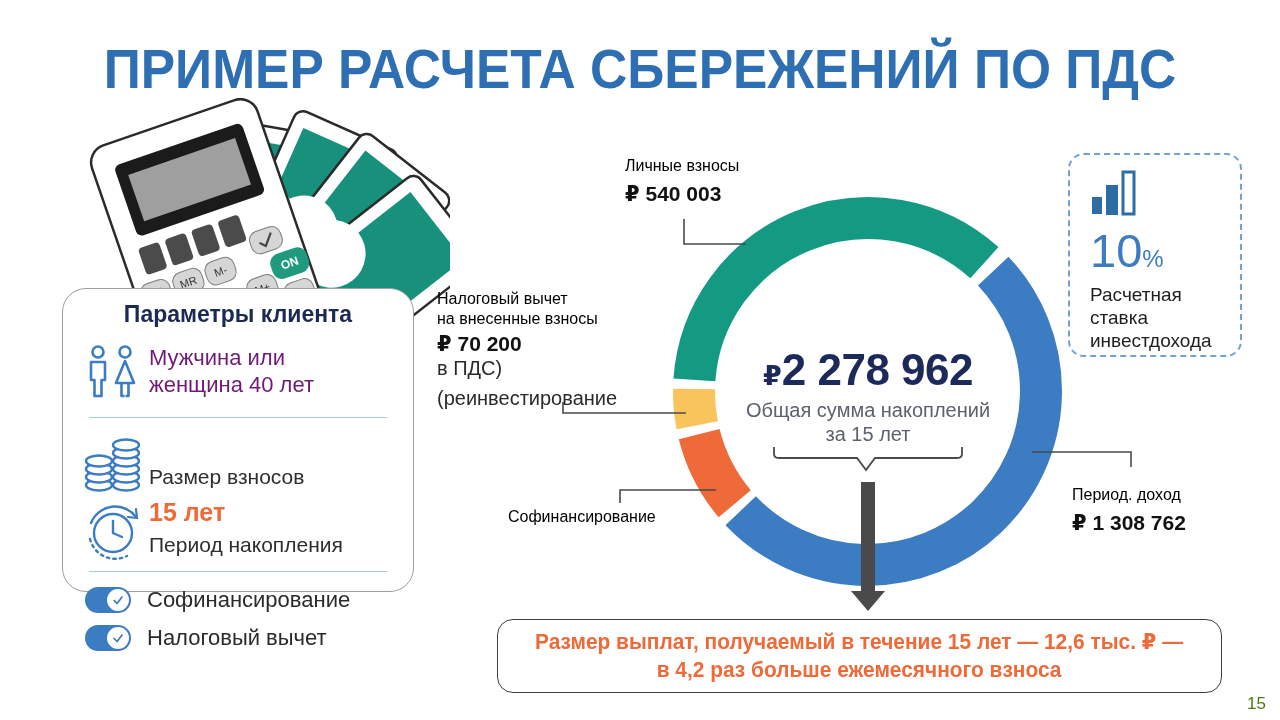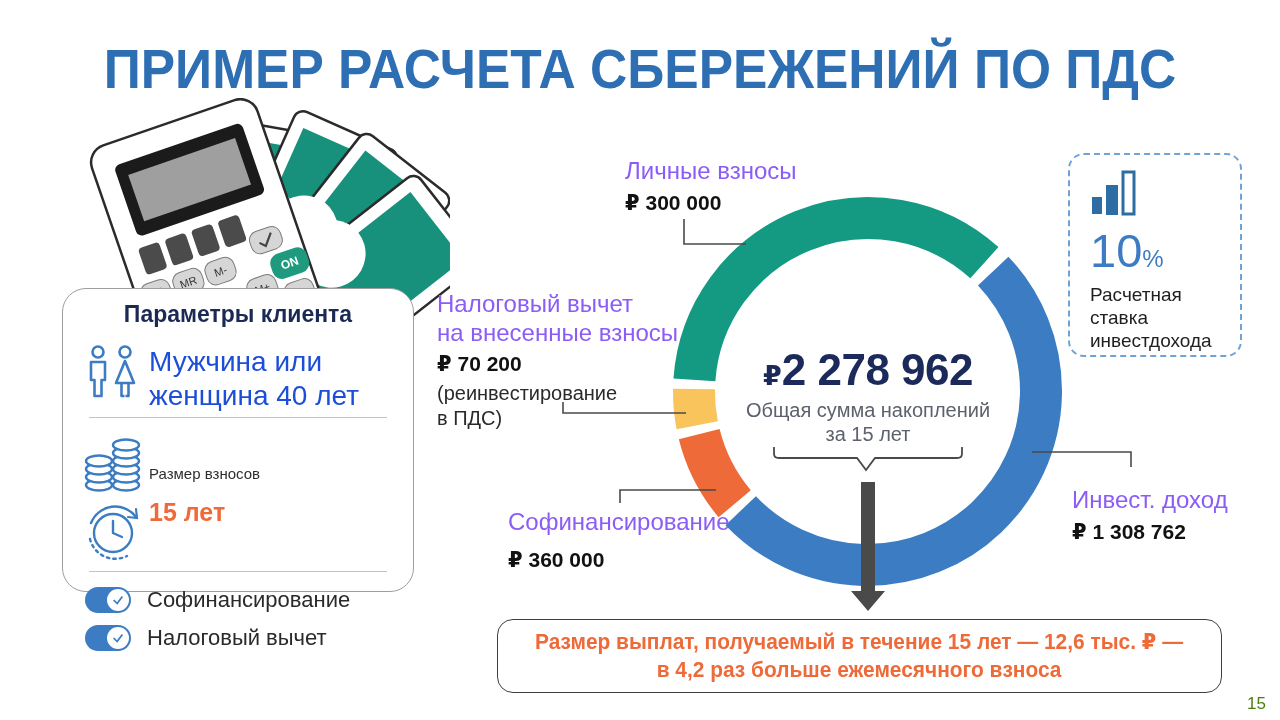--- a/index.html
+++ b/index.html
@@ -21,43 +21,43 @@
   .illustration { left:70px; top:98px; width:380px; height:250px; z-index:1; }
 
   
   .client-card {
     left:62px; top:288px; width:352px; height:304px; background:#ffffff;
     border:1.5px solid #9e9e9e; border-radius:24px; z-index:2;
   }
   .card-title { left:0; top:12px; width:100%; text-align:center; font-size:23px; font-weight:bold; color:#1b2a55; }
   .divider { left:26px; width:298px; height:0; border-top:1.5px solid #a9cdd8; }
   .row-icon { z-index:1; }
-  .row-text { font-size:28px; line-height:1.22; color:#1d4ed8; }
+  .row-text { font-size:22px; line-height:1.22; color:#701a75; }
   .orange-value { font-size:25px; font-weight:bold; color:#ee6a38; line-height:1.1; }
-  .sub-label { font-size:15px; color:#2e2e2e; margin-top:4px; }
+  .sub-label { font-size:21px; color:#2e2e2e; margin-top:4px; }
 
   .toggle { width:46px; height:26px; border-radius:13px; background:#b9b9b9; position:absolute; cursor:pointer; }
   .toggle.on { background:#3c7cc2; }
   .toggle .knob {
     position:absolute; top:2px; left:2px; width:22px; height:22px; border-radius:50%;
     background:#ffffff; display:flex; align-items:center; justify-content:center;
   }
   .toggle.on .knob { left:22px; }
   .toggle-label { font-size:22px; color:#2a2a2a; }
 
   
   .donut-wrap { left:672px; top:196px; width:392px; height:392px; z-index:3; }
   .center-value { left:672px; top:345px; width:392px; text-align:center; z-index:4; color:#1b2a5a; white-space:nowrap; }
   .center-value .rub { font-size:27px; font-weight:bold; }
   .center-value .val { font-size:44px; font-weight:bold; letter-spacing:-0.5px; }
   .center-caption { left:672px; top:398px; width:392px; text-align:center; font-size:20px; color:#5c616c; line-height:1.22; z-index:4; }
 
   
   .chart-label { z-index:6; }
-  .chart-label .l { font-size:24px; color:#8b5cf6; line-height:1.22; display:block; }
+  .chart-label .l { font-size:16px; color:#000000; line-height:1.22; display:block; }
   .chart-label .v { font-size:21px; font-weight:bold; color:#111111; display:block; margin-top:6px; }
   .chart-label .n { font-size:20px; color:#2a2a2a; line-height:1.25; display:block; margin-top:5px; }
 
   
   .rate-box {
     left:1068px; top:153px; width:174px; height:204px;
     border:2px dashed #6fa3d8; border-radius:16px; background:#ffffff; z-index:5; padding:14px 0 0 20px;
   }
   .rate-value-row { margin-top:2px; color:#3d7cc2; }
   .rate-value { font-size:47px; font-weight:400; }
@@ -184,20 +184,21 @@
   <svg class="abs row-icon" style="left:18px;top:208px;" width="64" height="68" viewBox="0 0 64 68">
     <g fill="none" stroke="#3c7cc2" stroke-width="2.4" stroke-linecap="round">
       <circle cx="32" cy="36" r="19"></circle>
       <path d="M32,36 L32,24 M32,36 L41,40"></path>
       <path d="M10,26 A26,26 0 0 1 55,20"></path>
       <path d="M55,12 L56,21 L47,20" stroke-width="2.2"></path>
       <path d="M9,42 A26,26 0 0 0 46,59" stroke-dasharray="2.5 4"></path>
     </g>
   </svg>
   <div class="abs orange-value" style="left:86px;top:210px;">15 лет</div>
+  <div class="abs sub-label" style="left:86px;top:240px;">Период накопления</div>
 
   <div class="abs divider" style="top:282px;"></div>
 
   <div class="toggle on" style="left:22px;top:298px;">
     <div class="knob">
       <svg width="14" height="14" viewBox="0 0 16 16">
           <polyline points="3,8 7,12 13,4" fill="none" stroke="#3c7cc2" stroke-width="2"></polyline>
         </svg>
     </div>
   </div>
@@ -235,38 +236,37 @@
     <path d="M563,402 L563,413 L686,413"></path>
     <path d="M620,503 L620,490 L716,490"></path>
     <path d="M1032,452 L1131,452 L1131,467"></path>
     <path d="M774,447 L774,454 Q774,458 779,458 L857,458 L866,470 L875,458 L957,458 Q962,458 962,454 L962,447" stroke-width="1.8"></path>
   </g>
   <path d="M861,482 L875,482 L875,591 L885,591 L868,611 L851,591 L861,591 Z" fill="#4a4a4a"></path>
 </svg>
 
 <div class="abs chart-label" style="left:625px;top:156px;">
   <span class="l">Личные взносы</span>
-  <span class="v">₽ 300 000</span>
+  <span class="v">₽ 540 003</span>
 </div>
 
 <div class="abs chart-label" style="left:437px;top:289px;">
   <span class="l">Налоговый вычет</span>
   <span class="l">на внесенные взносы</span>
   <span class="v" style="margin-top:4px;">₽ 70 200</span>
+  <span class="n" style="margin-top:0;">в ПДС)</span>
   <span class="n">(реинвестирование</span>
-  <span class="n" style="margin-top:0;">в ПДС)</span>
 </div>
 
 <div class="abs chart-label" style="left:508px;top:507px;">
   <span class="l">Софинансирование</span>
-  <span class="v" style="margin-top:12px;">₽ 360 000</span>
 </div>
 
 <div class="abs chart-label" style="left:1072px;top:485px;">
-  <span class="l">Инвест. доход</span>
+  <span class="l">Период. доход</span>
   <span class="v">₽ 1 308 762</span>
 </div>
 
 <div class="abs rate-box">
   <svg width="52" height="48" viewBox="0 0 52 48">
     <rect x="2" y="28" width="10" height="17" fill="#2e6da4"></rect>
     <rect x="17" y="17" width="10" height="28" fill="#2e6da4" stroke="#2e6da4" stroke-width="2"></rect>
     <rect x="33" y="3" width="11" height="42" fill="#ffffff" stroke="#2e6da4" stroke-width="3"></rect>
   </svg>
   <div class="rate-value-row">

